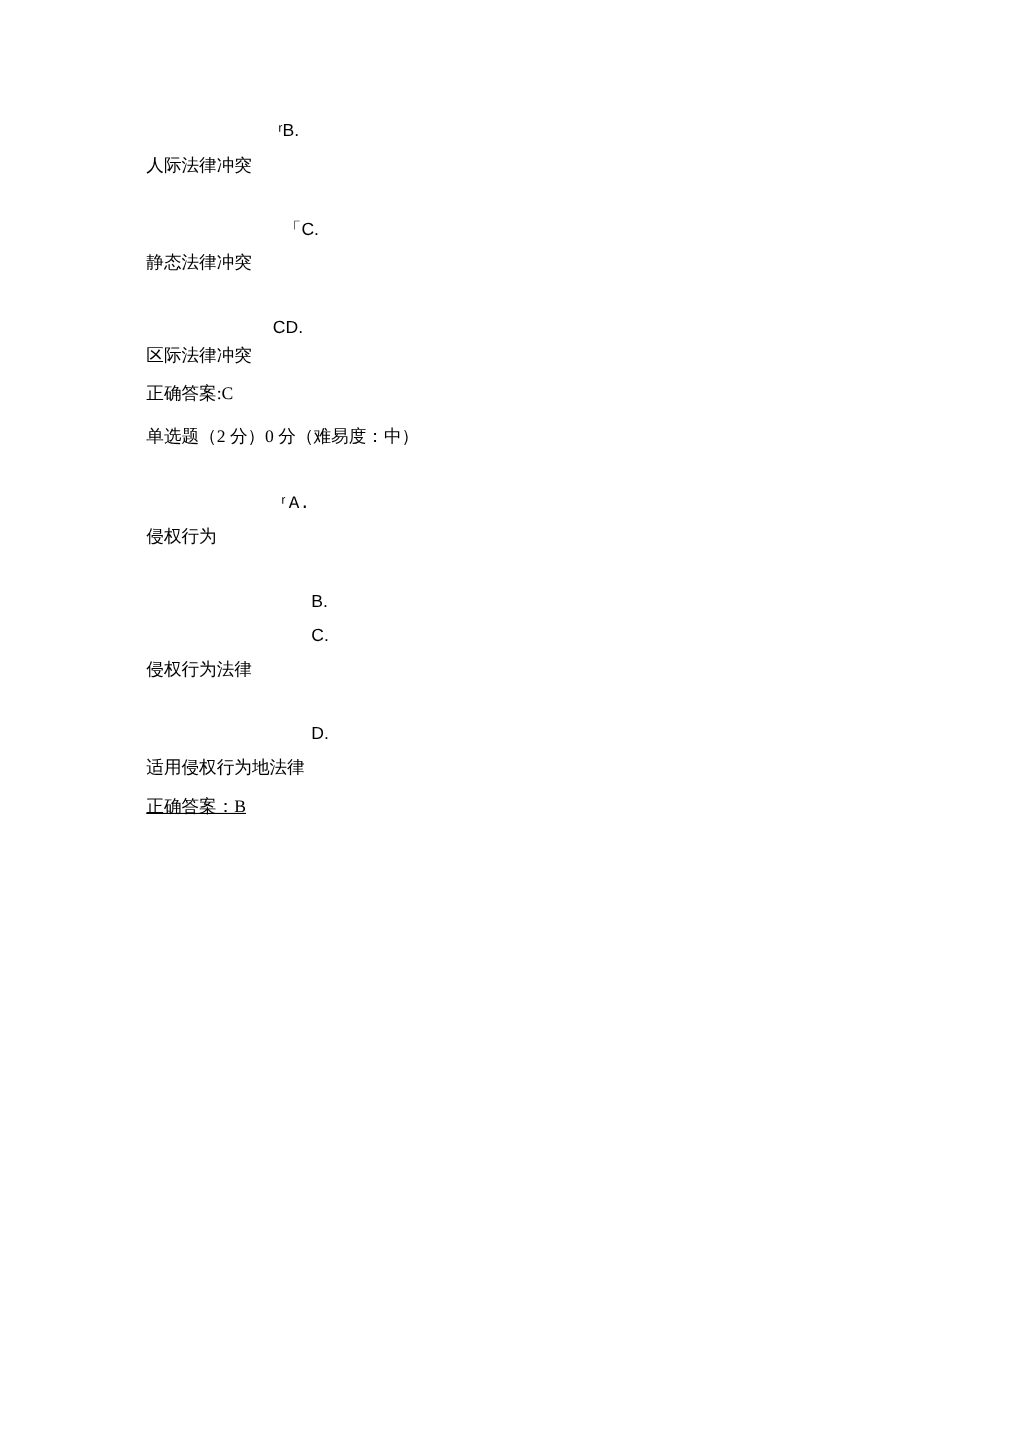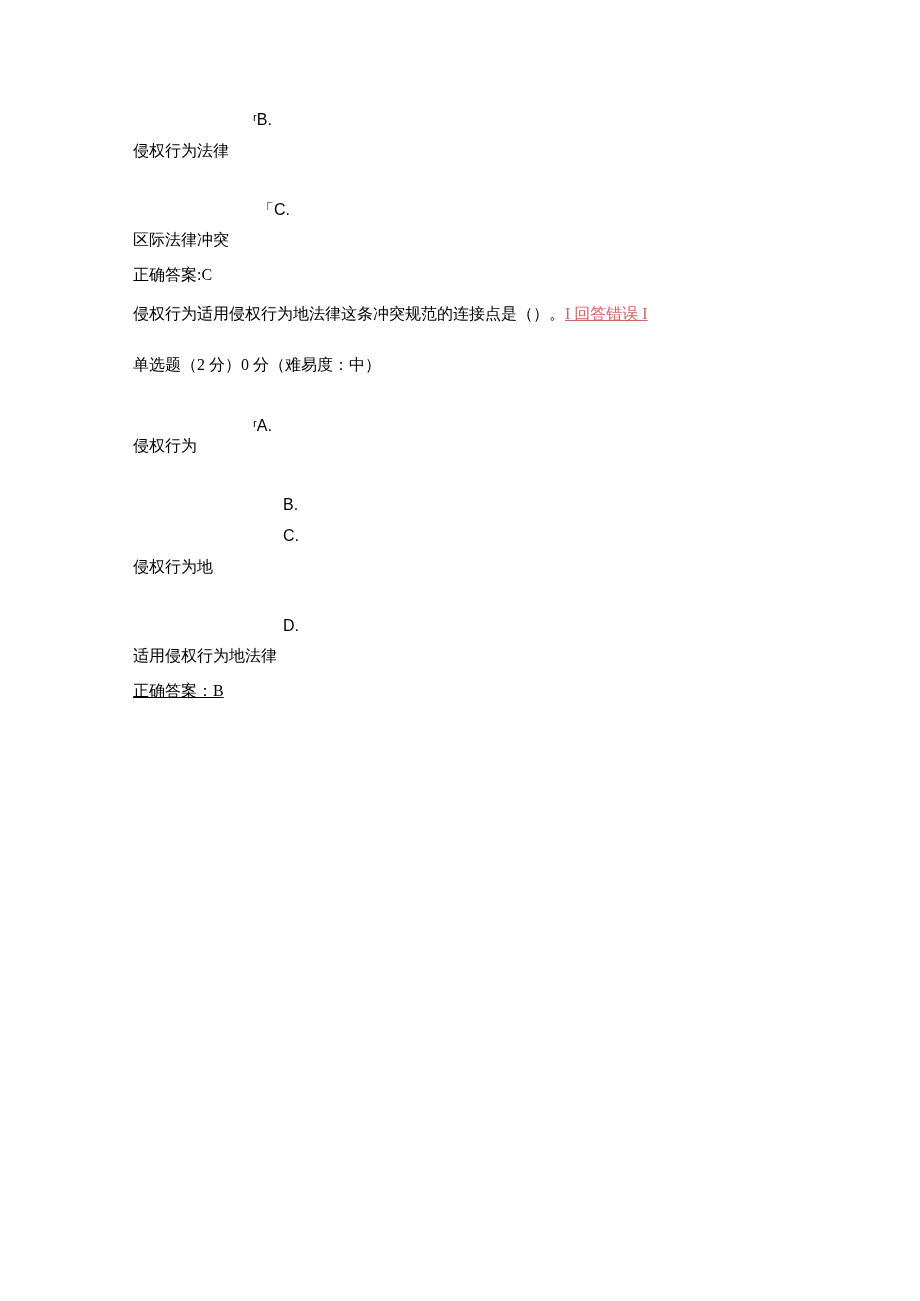--- a/index.html
+++ b/index.html
@@ -25,22 +25,23 @@
       font-family: Arial, sans-serif;
       margin-left: 125px;
       margin-bottom: 10px;
     }
     .option-label-cd {
       font-family: Arial, sans-serif;
       margin-left: 115px;
       margin-bottom: 4px;
     }
     .option-label-a2 {
-      font-family: Liberation Sans, sans-serif;
+      font-family: Liberation Mono, monospace;
       margin-left: 120px;
+      margin-bottom: 10px;
     }
     .option-label-b2 {
       font-family: Arial, sans-serif;
       margin-left: 150px;
       margin-bottom: 10px;
     }
     .option-text {
       margin-bottom: 38px;
     }
     .option-text-short {
@@ -66,41 +67,40 @@
     .final-question {
       margin-top: 0;
     }
   </style>
 </head>
 <body>
 
 <div class="page-content">
 
   <div class="option-label">ʳB.</div>
-  <div class="option-text">侵权行为法律</div>
+  <div class="option-text">人际法律冲突</div>
 
   <div class="option-label-c">「C.</div>
+  <div class="option-text">静态法律冲突</div>
 
+  <div class="option-label-cd">CD.</div>
   <div class="option-text-short">区际法律冲突</div>
 
   <div class="answer-line">正确答案:C</div>
 
-  <div class="question-line">
-    <span>侵权行为适用侵权行为地法律这条冲突规范的连接点是（）。</span><span class="error-link">I 回答错误 I</span>
-  </div>
 
   <div class="question-type">单选题（2 分）0 分（难易度：中）</div>
 
   <div class="option-label-a2">ʳA.</div>
   <div class="option-text">侵权行为</div>
 
   <div class="option-label-b2">B.</div>
 
   <div class="option-label-b2">C.</div>
-  <div class="option-text">侵权行为地</div>
+  <div class="option-text">侵权行为法律</div>
 
   <div class="option-label-b2">D.</div>
   <div class="option-text-short">适用侵权行为地法律</div>
 
   <div class="answer-b">正确答案：B</div>
 
 
 </div>
 
 </body></html>

